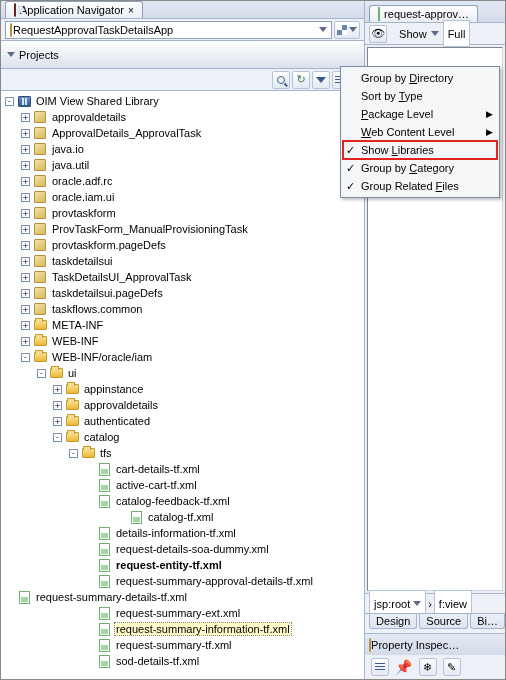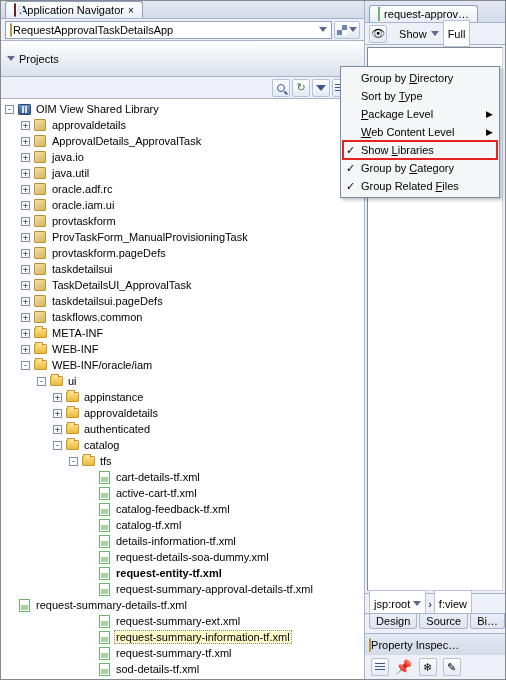--- a/index.html
+++ b/index.html
@@ -10,21 +10,21 @@
   .tabrow { height: 18px; background: linear-gradient(#e3e9f3,#d3dbe9); display: flex; align-items: flex-end; padding-left: 4px; border-bottom: 1px solid #a7b5cc; }
   .tab { background: linear-gradient(#fff,#e9eef7); border: 1px solid #8ea1c1; border-bottom: none; border-radius: 3px 3px 0 0; padding: 2px 8px; display: flex; align-items: center; gap: 4px; }
   .tab .closex { font-size: 10px; cursor: pointer; }
   
   .dropbar { height: 22px; background: #edf0f6; display: flex; align-items: center; border-bottom: 1px solid #a7b5cc; padding: 0 4px; gap: 2px; }
   .app-dd { flex: 1; background: #fff; border: 1px solid #8ea1c1; height: 18px; display: flex; align-items: center; padding: 0 4px; justify-content: space-between; }
   .caret { width: 0; height: 0; border-left: 4px solid transparent; border-right: 4px solid transparent; border-top: 5px solid #5a6b8c; display: inline-block; }
   .iconbtn { width: 18px; height: 18px; border: 1px solid #b5c3da; background: linear-gradient(#fff,#e3e9f3); display: flex; align-items: center; justify-content: center; border-radius: 2px; }
   .iconbtn.split { width: 26px; justify-content: space-between; padding: 0 2px; }
   
-  .section-hdr { height: 36px; background: linear-gradient(#fefefe,#dbe1ec); border-bottom: 1px solid #a7b5cc; display: flex; align-items: center; justify-content: space-between; padding: 8px 6px; }
+  .section-hdr { height: 28px; background: linear-gradient(#fefefe,#dbe1ec); border-bottom: 1px solid #a7b5cc; display: flex; align-items: center; justify-content: space-between; padding: 8px 6px; }
   
   .toolbar { height: 22px; background: #edf0f6; border-bottom: 1px solid #a7b5cc; display: flex; align-items: center; justify-content: flex-end; gap: 2px; padding: 0 6px; }
   
   .tree-scroll { flex: 1; overflow: auto; background: #fff; padding: 2px 0; }
   .tnode { display: flex; align-items: center; height: 16px; padding-left: 4px; white-space: nowrap; }
   .tnode .exp { width: 9px; height: 9px; border: 1px solid #7a93b5; display: inline-flex; align-items: center; justify-content: center; margin-right: 3px; font-size: 9px; line-height: 7px; color: #3a4a6a; cursor: pointer; font-family: monospace; }
   .tnode .noexp { width: 9px; height: 9px; display: inline-block; margin-right: 3px; }
   .tnode .ticon { width: 14px; height: 14px; display: inline-flex; align-items: center; justify-content: center; margin-right: 3px; }
   .folder { width: 13px; height: 10px; background: linear-gradient(#ffe08a,#e9b83a); border: 1px solid #c49a2a; border-radius: 1px; position: relative; }
   .folder::before { content: ""; position: absolute; top: -3px; left: 0; width: 6px; height: 3px; background: #ffe08a; border: 1px solid #c49a2a; border-bottom: none; border-radius: 1px 1px 0 0; }
@@ -278,21 +278,21 @@
         </span>
         <span class="label">active-cart-tf.xml</span>
       </div>
       <div class="tnode" style="padding-left: 84px;">
         <span class="noexp"></span>
         <span class="ticon">
           <span class="xmlfile"></span>
         </span>
         <span class="label">catalog-feedback-tf.xml</span>
       </div>
-      <div class="tnode" style="padding-left: 84px;">
+      <div class="tnode" style="padding-left: 84px; margin-left: 32px;">
         <span class="noexp"></span>
         <span class="ticon">
           <span class="xmlfile"></span>
         </span>
         <span class="label">catalog-tf.xml</span>
       </div>
       <div class="tnode" style="padding-left: 84px;">
         <span class="noexp"></span>
         <span class="ticon">
           <span class="xmlfile"></span>

